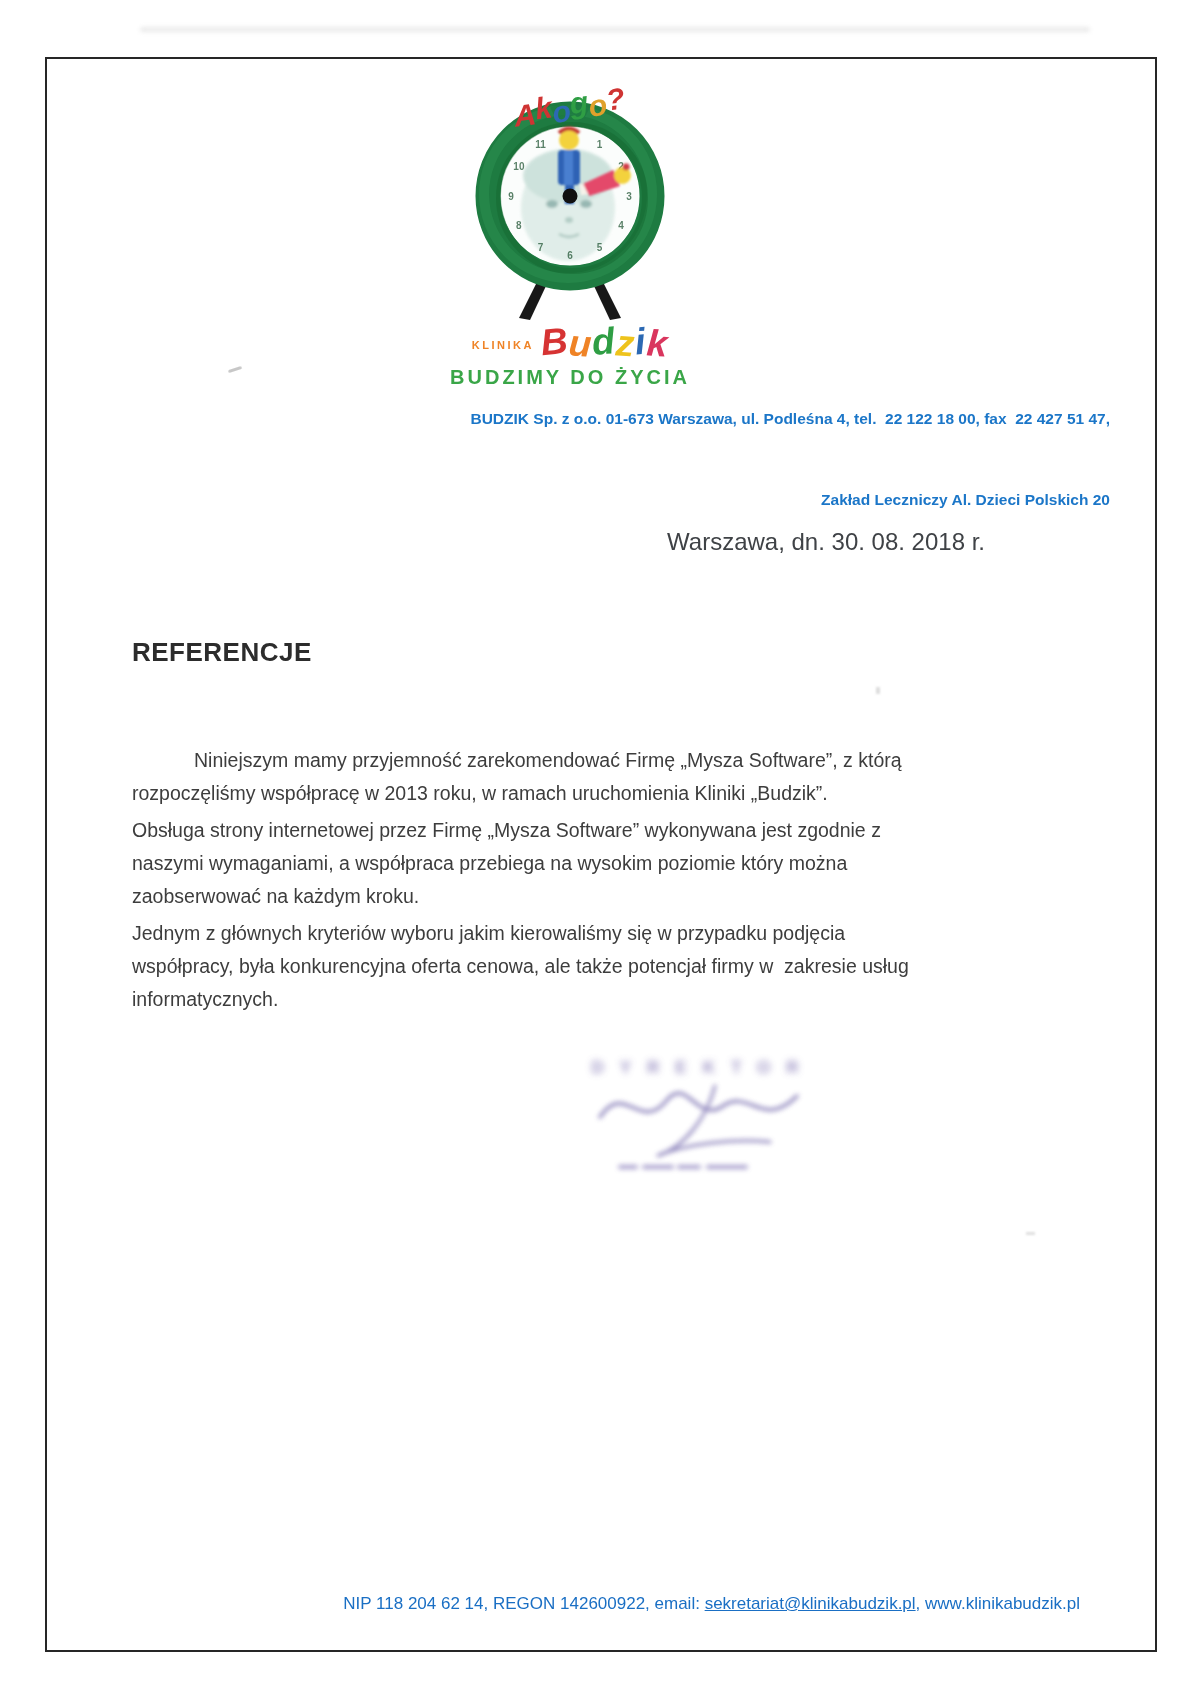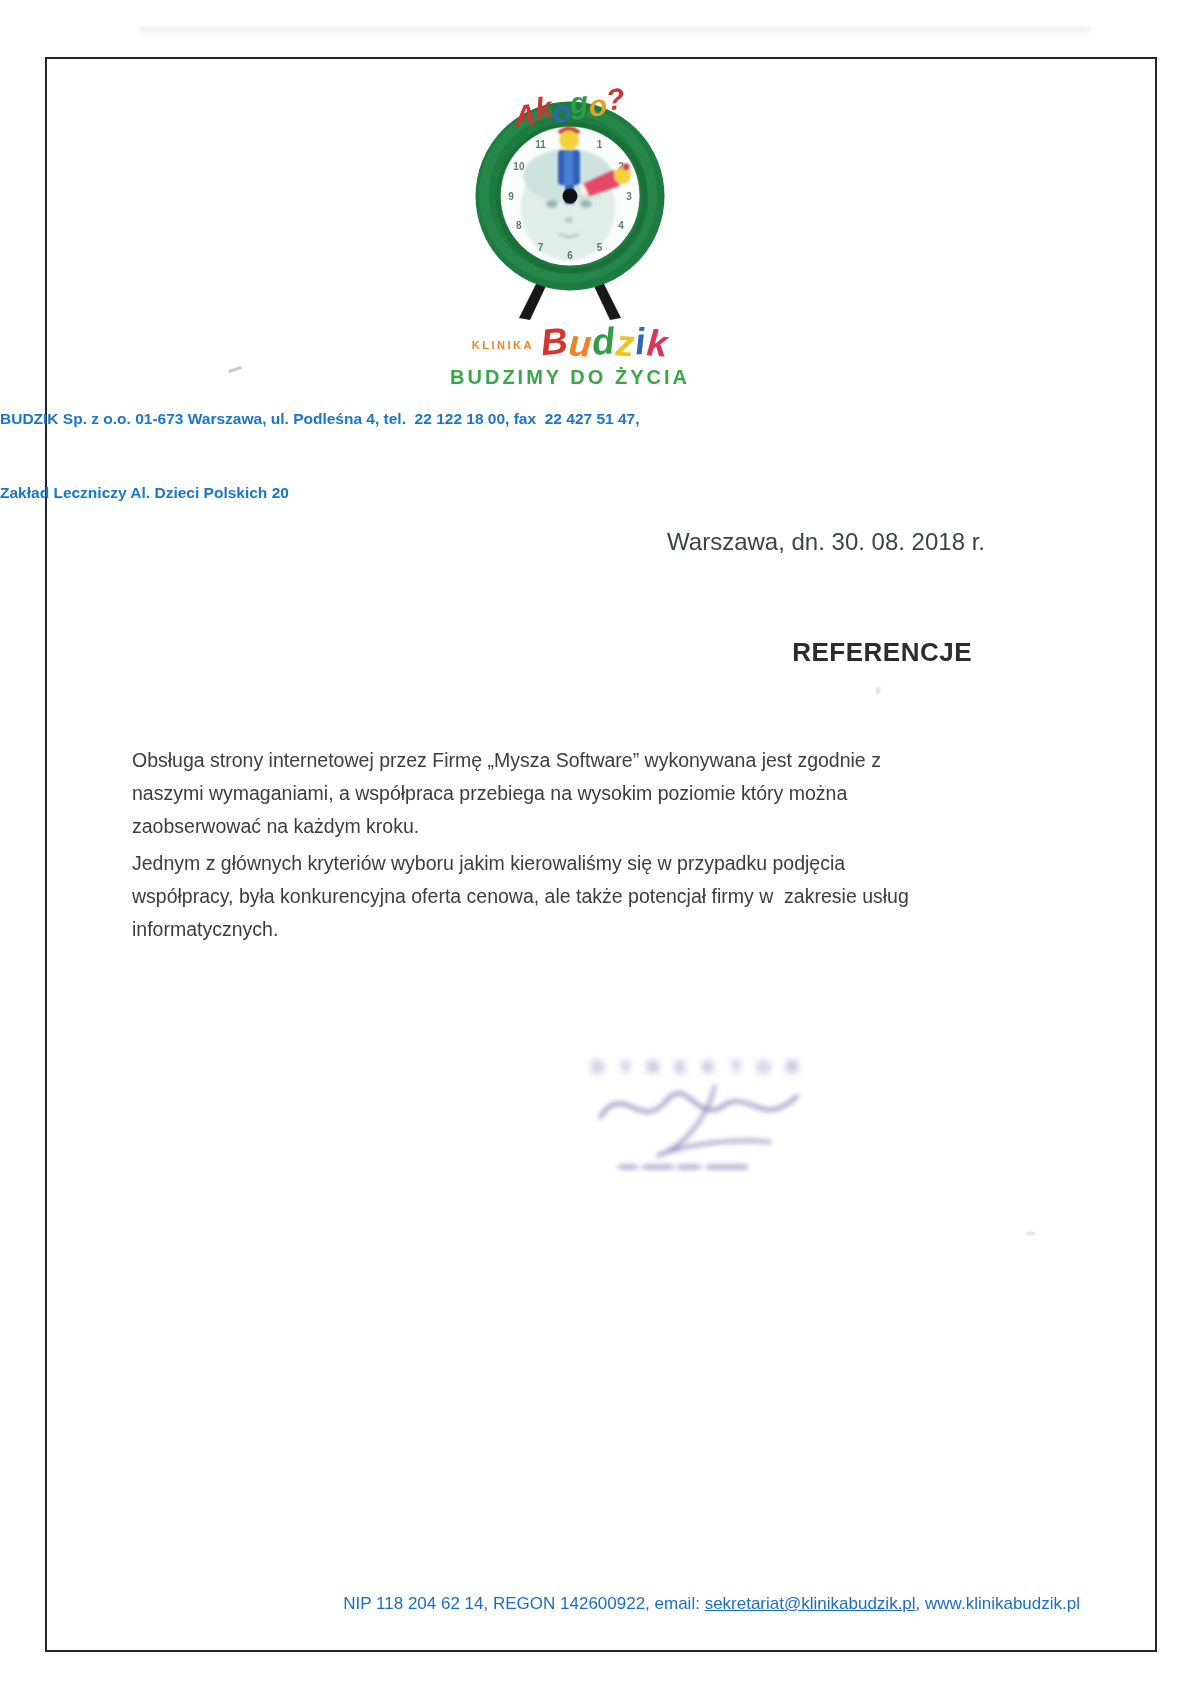--- a/index.html
+++ b/index.html
@@ -28,29 +28,29 @@
   .dial-num{font-size:10px; font-weight:bold; fill:#1d5230; opacity:.72;}
   .brand-line{margin-top:0px; white-space:nowrap;}
   .klinika{font-size:11px; font-weight:bold; letter-spacing:2.5px; color:#ef8326; vertical-align:6px; margin-right:7px;}
   .brand-word{font-size:37px; font-weight:bold; font-style:italic; letter-spacing:1px;}
   .brand-word span{display:inline-block;}
   .brand-word span:nth-child(odd){transform:rotate(-5deg) translateY(-1px);}
   .brand-word span:nth-child(even){transform:rotate(4deg) translateY(1px);}
   .tagline{margin-top:2px; font-size:20px; font-weight:bold; letter-spacing:3px; color:#3aa648;}
 
   
-  .address-block{position:absolute; top:374px; left:0; width:1110px; text-align:left;
+  .address-block{position:absolute; top:374px; left:0; width:1110px; text-align:right;
     color:#1b76c8; font-weight:bold; font-size:15.5px; white-space:pre;}
-  .address-line2{margin-top:20px;}
+  .address-line2{margin-top:27px;}
 
   
   .date-line{position:absolute; top:528px; right:215px; font-size:24px; color:#3f4246;}
 
   
-  .title{position:absolute; top:637px; left:132px; width:840px; text-align:right;
+  .title{position:absolute; top:637px; left:132px; width:840px; text-align:left;
     font-size:26px; font-weight:bold; color:#2c2c2c; letter-spacing:.5px;}
 
   
   .body-block{position:absolute; top:744px; left:132px; width:900px;
     font-size:19.5px; line-height:33px; color:#3d3d3d;}
   .body-block p{margin:0 0 4px 0; white-space:pre-wrap;}
   .body-block p.indent{text-indent:62px;}
 
   
   .signature-block{position:absolute; top:1058px; left:560px; width:270px; text-align:center;}
@@ -148,20 +148,22 @@
   <div class="address-block">
     <div class="address-line1">BUDZIK Sp. z o.o. 01-673 Warszawa, ul. Podleśna 4, tel.  22 122 18 00, fax  22 427 51 47,</div>
     <div class="address-line2">Zakład Leczniczy Al. Dzieci Polskich 20</div>
   </div>
 
   <div class="date-line">Warszawa, dn. 30. 08. 2018 r.</div>
 
   <div class="title">REFERENCJE</div>
 
   <div class="body-block">
+    <p class="indent">Niniejszym mamy przyjemność zarekomendować Firmę „Mysza Software”, z którą
+rozpoczęliśmy współpracę w 2013 roku, w ramach uruchomienia Kliniki „Budzik”.</p>
     <p>Obsługa strony internetowej przez Firmę „Mysza Software” wykonywana jest zgodnie z
 naszymi wymaganiami, a współpraca przebiega na wysokim poziomie który można
 zaobserwować na każdym kroku.</p>
     <p>Jednym z głównych kryteriów wyboru jakim kierowaliśmy się w przypadku podjęcia
 współpracy, była konkurencyjna oferta cenowa, ale także potencjał firmy w  zakresie usług
 informatycznych.</p>
   </div>
 
   <div class="signature-block">
     <div class="sig-role">DYREKTOR</div>

